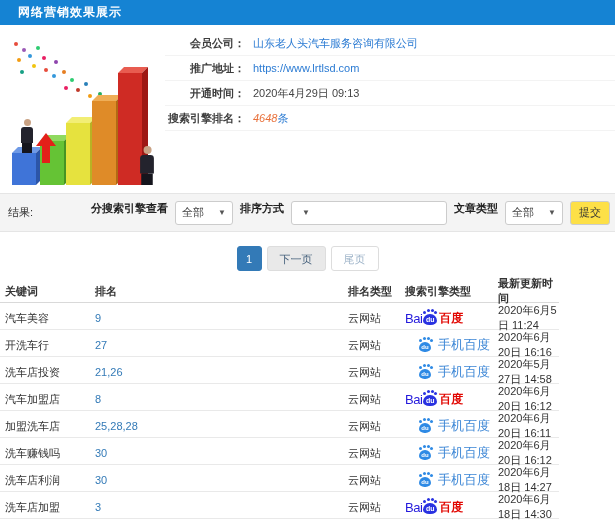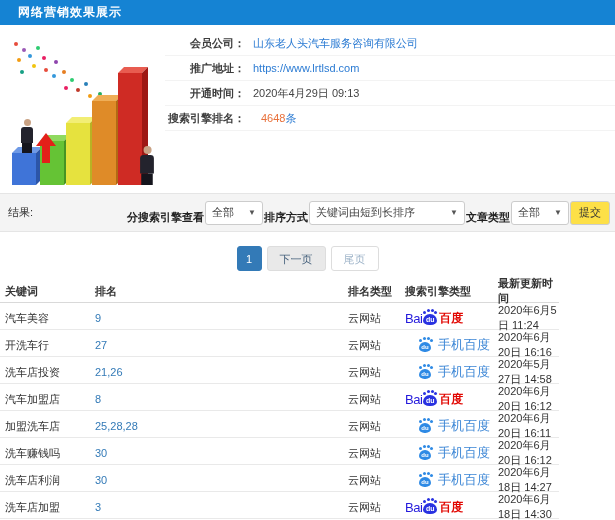--- a/index.html
+++ b/index.html
@@ -36,27 +36,27 @@
   .person-left  { left:20px; bottom:39px; }
   .person-right { left:140px; bottom:7px; transform:scale(1.15); transform-origin:bottom; }
 
   
   .info { position:absolute; left:165px; top:31px; width:450px; }
   .info-row { height:25px; line-height:25px; border-bottom:1px solid #f3f3f3; font-size:11px; white-space:nowrap; }
   .info-label { display:inline-block; width:80px; text-align:right; font-weight:bold; color:#3d3d3d; }
   .info-value { margin-left:8px; }
   .info-value.link { color:#2b7bd3; text-decoration:none; cursor:pointer; }
   .info-value.text { color:#444; }
-  .info-count { margin-left:16px; color:#e8703a; }
+  .info-count { margin-left:8px; color:#e8703a;font-style:italic; }
   .info-suffix { color:#2b7bd3; }
 
   
   .resultbar { position:absolute; left:0; top:193px; width:615px; height:39px; background:#f4f4f4; border-top:1px solid #e5e5e5; border-bottom:1px solid #e5e5e5; display:flex; align-items:center; font-size:11px; }
   .result-label { margin-left:8px; color:#333; }
-  .filter-right { margin-left:auto; display:flex; align-items:flex-end; gap:1px; padding-right:5px; }
+  .filter-right { margin-left:auto; display:flex; align-items:flex-start; gap:7px; padding-right:5px; }
   .flabel { font-weight:bold; color:#222; }
   .select { display:inline-flex; align-items:center; justify-content:space-between; background:#fff; border:1px solid #ccc; border-radius:3px; height:24px; padding:0 6px; color:#444; cursor:pointer; }
   .sel-engine { width:58px; } .sel-sort { width:156px; } .sel-article { width:58px; }
   .caret { color:#555; font-size:8px; margin-left:4px; }
   .submit { background:#fde047; border:1px solid #ccc; border-radius:3px; height:24px; width:40px; font-size:11px; color:#333; cursor:pointer; }
 
   
   .pagebar { position:absolute; left:0; top:246px; width:615px; display:flex; justify-content:center; gap:5px; }
   .pbtn { height:25px; line-height:25px; font-size:11px; border-radius:3px; text-align:center; cursor:pointer; }
   .page-current { width:25px; background:#337ab7; border:1px solid #337ab7; color:#fff; }
@@ -122,21 +122,20 @@
   <div class="resultbar">
     <span class="result-label">结果:</span>
     <div class="filter-right">
       <span class="flabel">分搜索引擎查看</span>
       <span class="select sel-engine">
         <span>全部</span>
         <span class="caret">▼</span>
       </span>
       <span class="flabel">排序方式</span>
       <span class="select sel-sort">
-        <span>关键词由短到长排序</span>
         <span class="caret">▼</span>
       </span>
       <span class="flabel">文章类型</span>
       <span class="select sel-article">
         <span>全部</span>
         <span class="caret">▼</span>
       </span>
       <button class="submit">提交</button>
     </div>
   </div>

